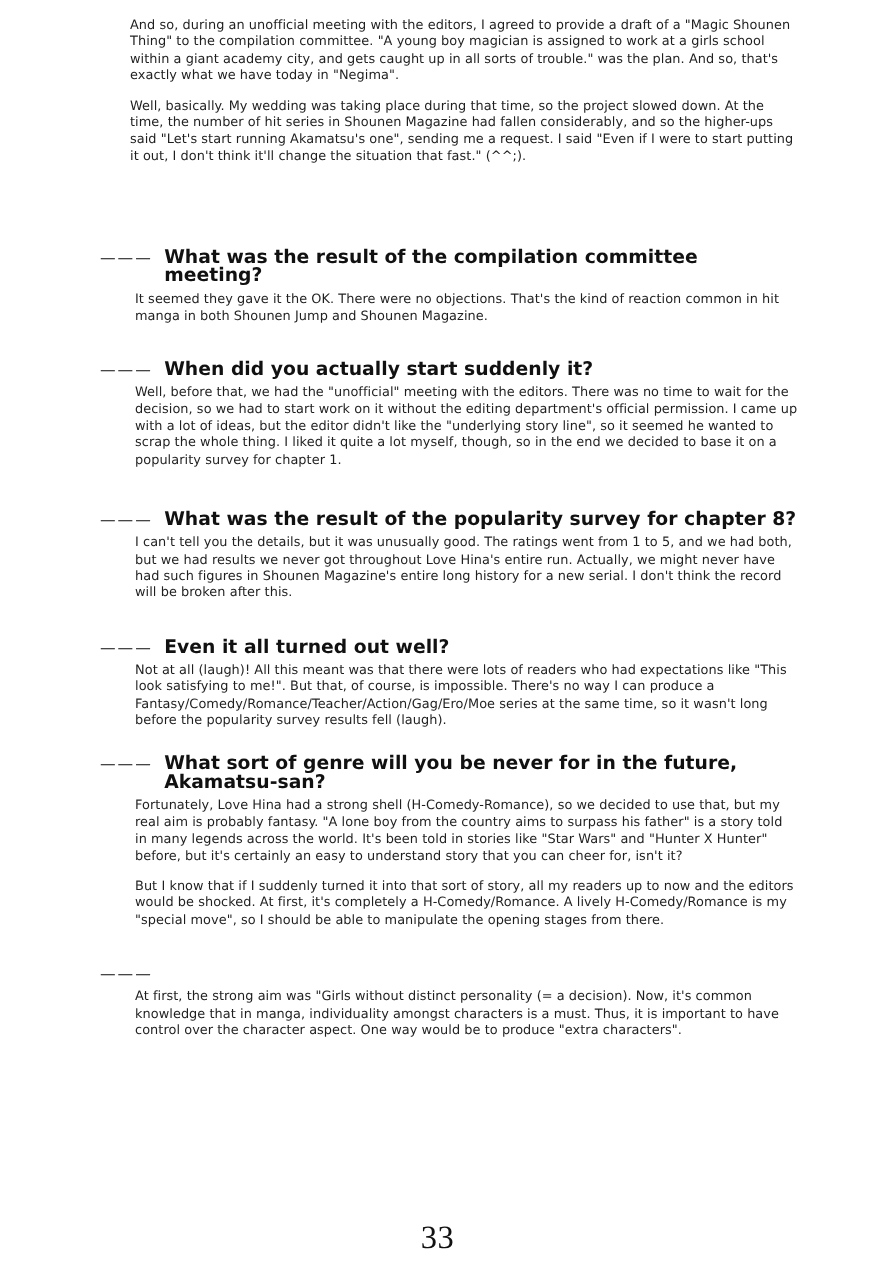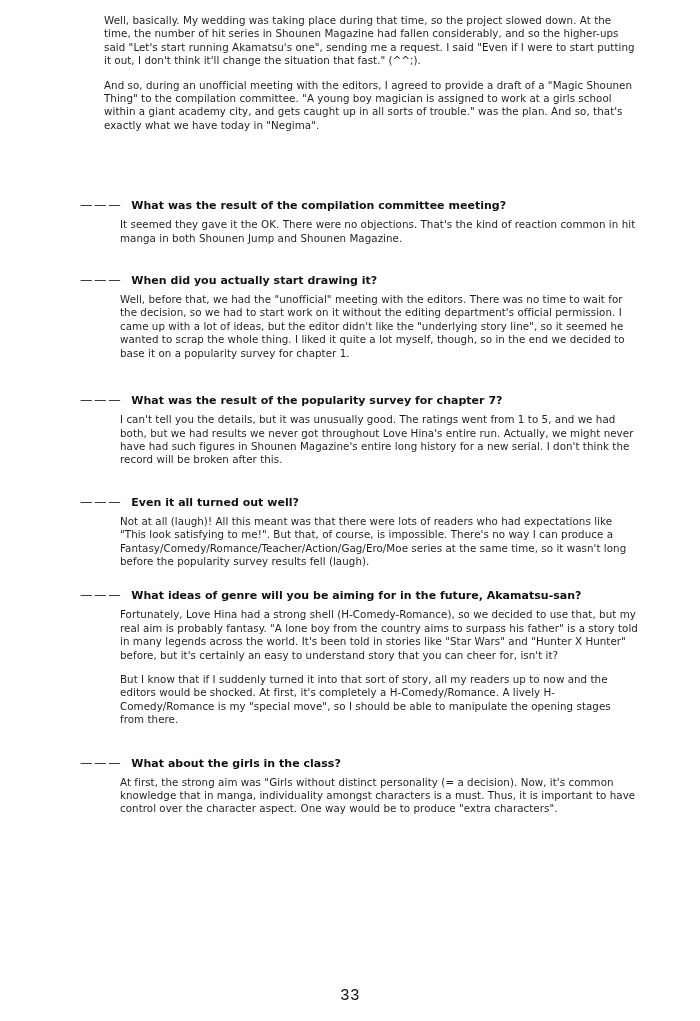--- a/index.html
+++ b/index.html
@@ -48,89 +48,89 @@
     font-size: 12.5px;
     letter-spacing: 1.6px;
     color: #1a1a1a;
     white-space: nowrap;
     margin-right: 9px;
     margin-left: -24px;
     line-height: 14px;
     font-weight: 400;
   }
   .question {
-    font-size: 11px;
+    font-size: 15px;
     font-weight: bold;
     color: #111111;
     line-height: 15px;
     letter-spacing: 0.02px;
   }
   .answer {
-    margin-left: 16px;
+    margin-left: 4px;
   }
   .answer p.body-text {
     margin-bottom: 11px;
   }
   .spacer-1 { height: 17px; }
   .spacer-2 { height: 22px; }
   .spacer-3 { height: 17px; }
   .spacer-4 { height: 9px; }
   .spacer-6 { height: 18px; }
   .page-number {
     position: absolute;
     left: 0;
     right: 0;
     bottom: 16px;
     text-align: center;
-    font-size: 16px;
-    font-family: Liberation Mono, monospace;
+    font-size: 26px;
+    font-family: Liberation Serif, serif;
     color: #111111;
     letter-spacing: 0.5px;
   }
 </style>
 </head>
 <body>
 
 <div class="page">
 
   <div class="intro-block">
+    <p class="body-text">And so, during an unofficial meeting with the editors, I agreed to provide a draft of a "Magic Shounen Thing" to the compilation committee. "A young boy magician is assigned to work at a girls school within a giant academy city, and gets caught up in all sorts of trouble." was the plan. And so, that's exactly what we have today in "Negima".</p>
     <p class="body-text">Well, basically. My wedding was taking place during that time, so the project slowed down. At the time, the number of hit series in Shounen Magazine had fallen considerably, and so the higher-ups said "Let's start running Akamatsu's one", sending me a request. I said "Even if I were to start putting it out, I don't think it'll change the situation that fast." (^^;).</p>
-    <p class="body-text">And so, during an unofficial meeting with the editors, I agreed to provide a draft of a "Magic Shounen Thing" to the compilation committee. "A young boy magician is assigned to work at a girls school within a giant academy city, and gets caught up in all sorts of trouble." was the plan. And so, that's exactly what we have today in "Negima".</p>
   </div>
 
   <div class="qa-list">
 
     <div class="qa">
       <div class="q-row">
         <span class="dashes">———</span>
         <span class="question">What was the result of the compilation committee meeting?</span>
       </div>
       <div class="answer">
         <p class="body-text">It seemed they gave it the OK. There were no objections. That's the kind of reaction common in hit manga in both Shounen Jump and Shounen Magazine.</p>
       </div>
     </div>
 
     <div class="spacer-1"></div>
 
     <div class="qa">
       <div class="q-row">
         <span class="dashes">———</span>
-        <span class="question">When did you actually start drawing it?</span>
+        <span class="question">When did you actually start suddenly it?</span>
       </div>
       <div class="answer">
         <p class="body-text">Well, before that, we had the "unofficial" meeting with the editors. There was no time to wait for the decision, so we had to start work on it without the editing department's official permission. I came up with a lot of ideas, but the editor didn't like the "underlying story line", so it seemed he wanted to scrap the whole thing. I liked it quite a lot myself, though, so in the end we decided to base it on a popularity survey for chapter 1.</p>
       </div>
     </div>
 
     <div class="spacer-2"></div>
 
     <div class="qa">
       <div class="q-row">
         <span class="dashes">———</span>
-        <span class="question">What was the result of the popularity survey for chapter 7?</span>
+        <span class="question">What was the result of the popularity survey for chapter 8?</span>
       </div>
       <div class="answer">
         <p class="body-text">I can't tell you the details, but it was unusually good. The ratings went from 1 to 5, and we had both, but we had results we never got throughout Love Hina's entire run. Actually, we might never have had such figures in Shounen Magazine's entire long history for a new serial. I don't think the record will be broken after this.</p>
       </div>
     </div>
 
     <div class="spacer-3"></div>
 
     <div class="qa">
       <div class="q-row">
@@ -140,34 +140,33 @@
       <div class="answer">
         <p class="body-text">Not at all (laugh)! All this meant was that there were lots of readers who had expectations like "This look satisfying to me!". But that, of course, is impossible. There's no way I can produce a Fantasy/Comedy/Romance/Teacher/Action/Gag/Ero/Moe series at the same time, so it wasn't long before the popularity survey results fell (laugh).</p>
       </div>
     </div>
 
     <div class="spacer-4"></div>
 
     <div class="qa">
       <div class="q-row">
         <span class="dashes">———</span>
-        <span class="question">What ideas of genre will you be aiming for in the future, Akamatsu-san?</span>
+        <span class="question">What sort of genre will you be never for in the future, Akamatsu-san?</span>
       </div>
       <div class="answer">
         <p class="body-text">Fortunately, Love Hina had a strong shell (H-Comedy-Romance), so we decided to use that, but my real aim is probably fantasy. "A lone boy from the country aims to surpass his father" is a story told in many legends across the world. It's been told in stories like "Star Wars" and "Hunter X Hunter" before, but it's certainly an easy to understand story that you can cheer for, isn't it?</p>
         <p class="body-text">But I know that if I suddenly turned it into that sort of story, all my readers up to now and the editors would be shocked. At first, it's completely a H-Comedy/Romance. A lively H-Comedy/Romance is my "special move", so I should be able to manipulate the opening stages from there.</p>
       </div>
     </div>
 
     <div class="spacer-6"></div>
 
     <div class="qa">
       <div class="q-row">
         <span class="dashes">———</span>
-        <span class="question">What about the girls in the class?</span>
       </div>
       <div class="answer">
         <p class="body-text">At first, the strong aim was "Girls without distinct personality (= a decision). Now, it's common knowledge that in manga, individuality amongst characters is a must. Thus, it is important to have control over the character aspect. One way would be to produce "extra characters".</p>
       </div>
     </div>
 
   </div>
 
   <div class="page-number">33</div>
 

